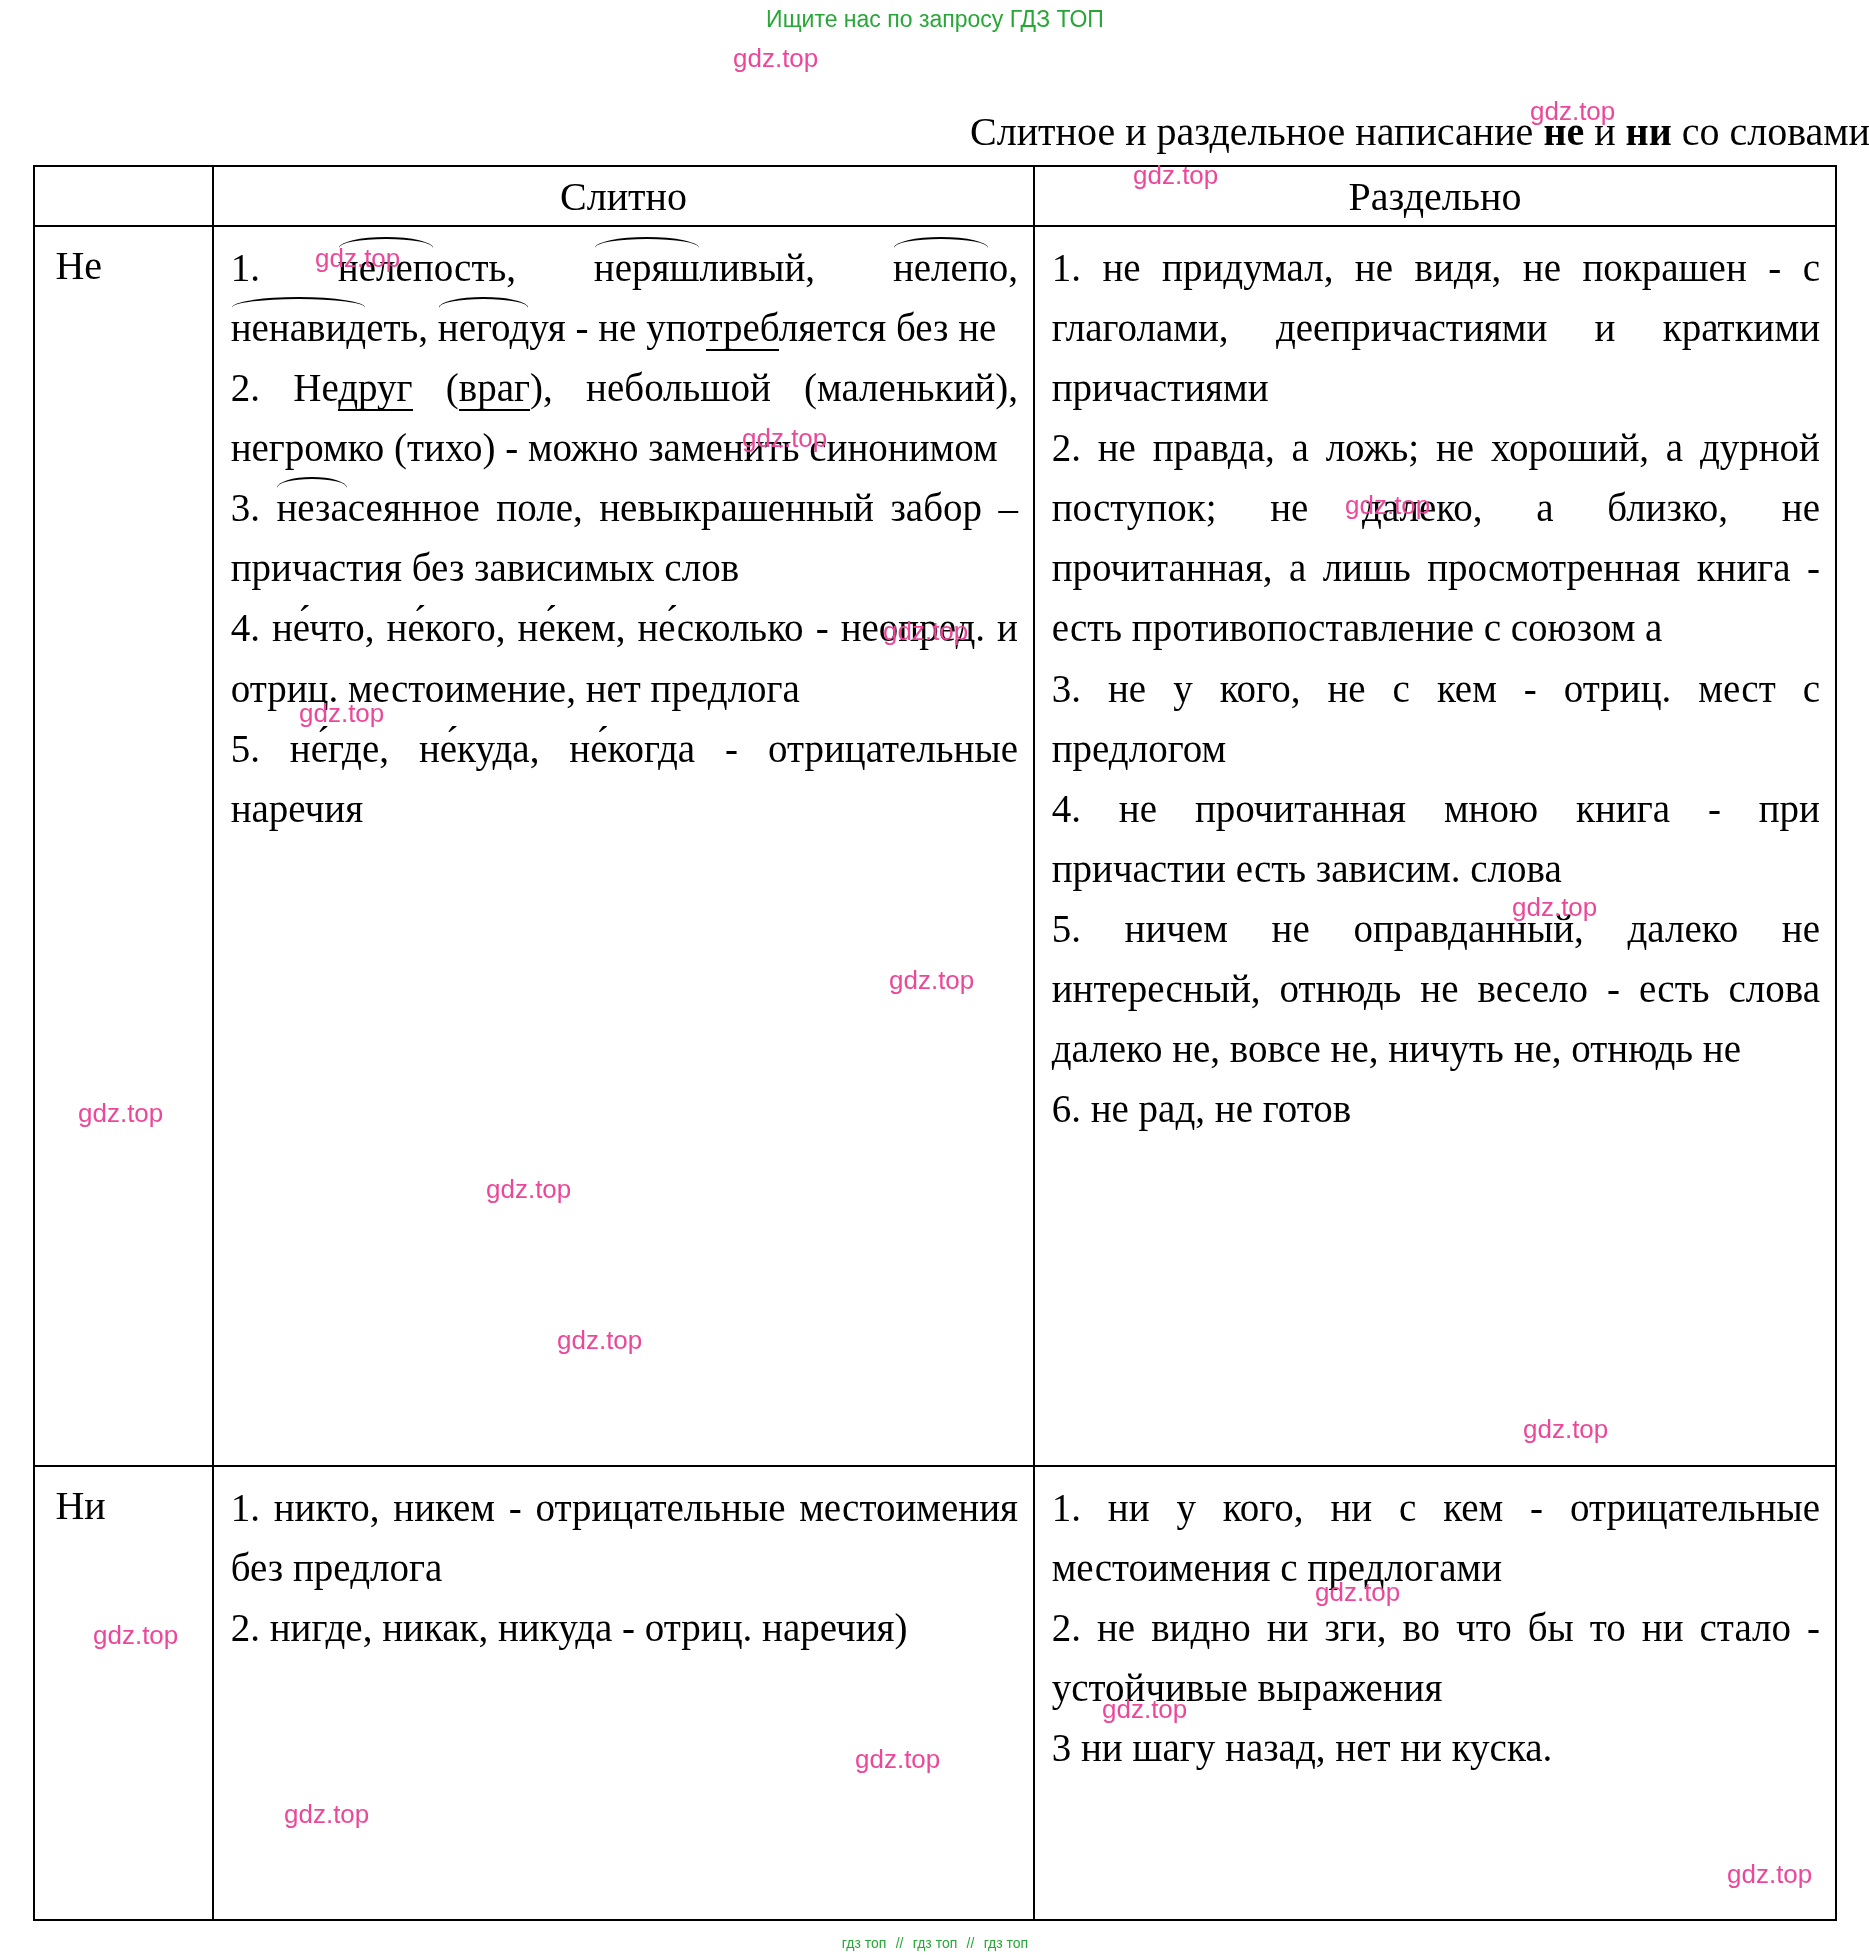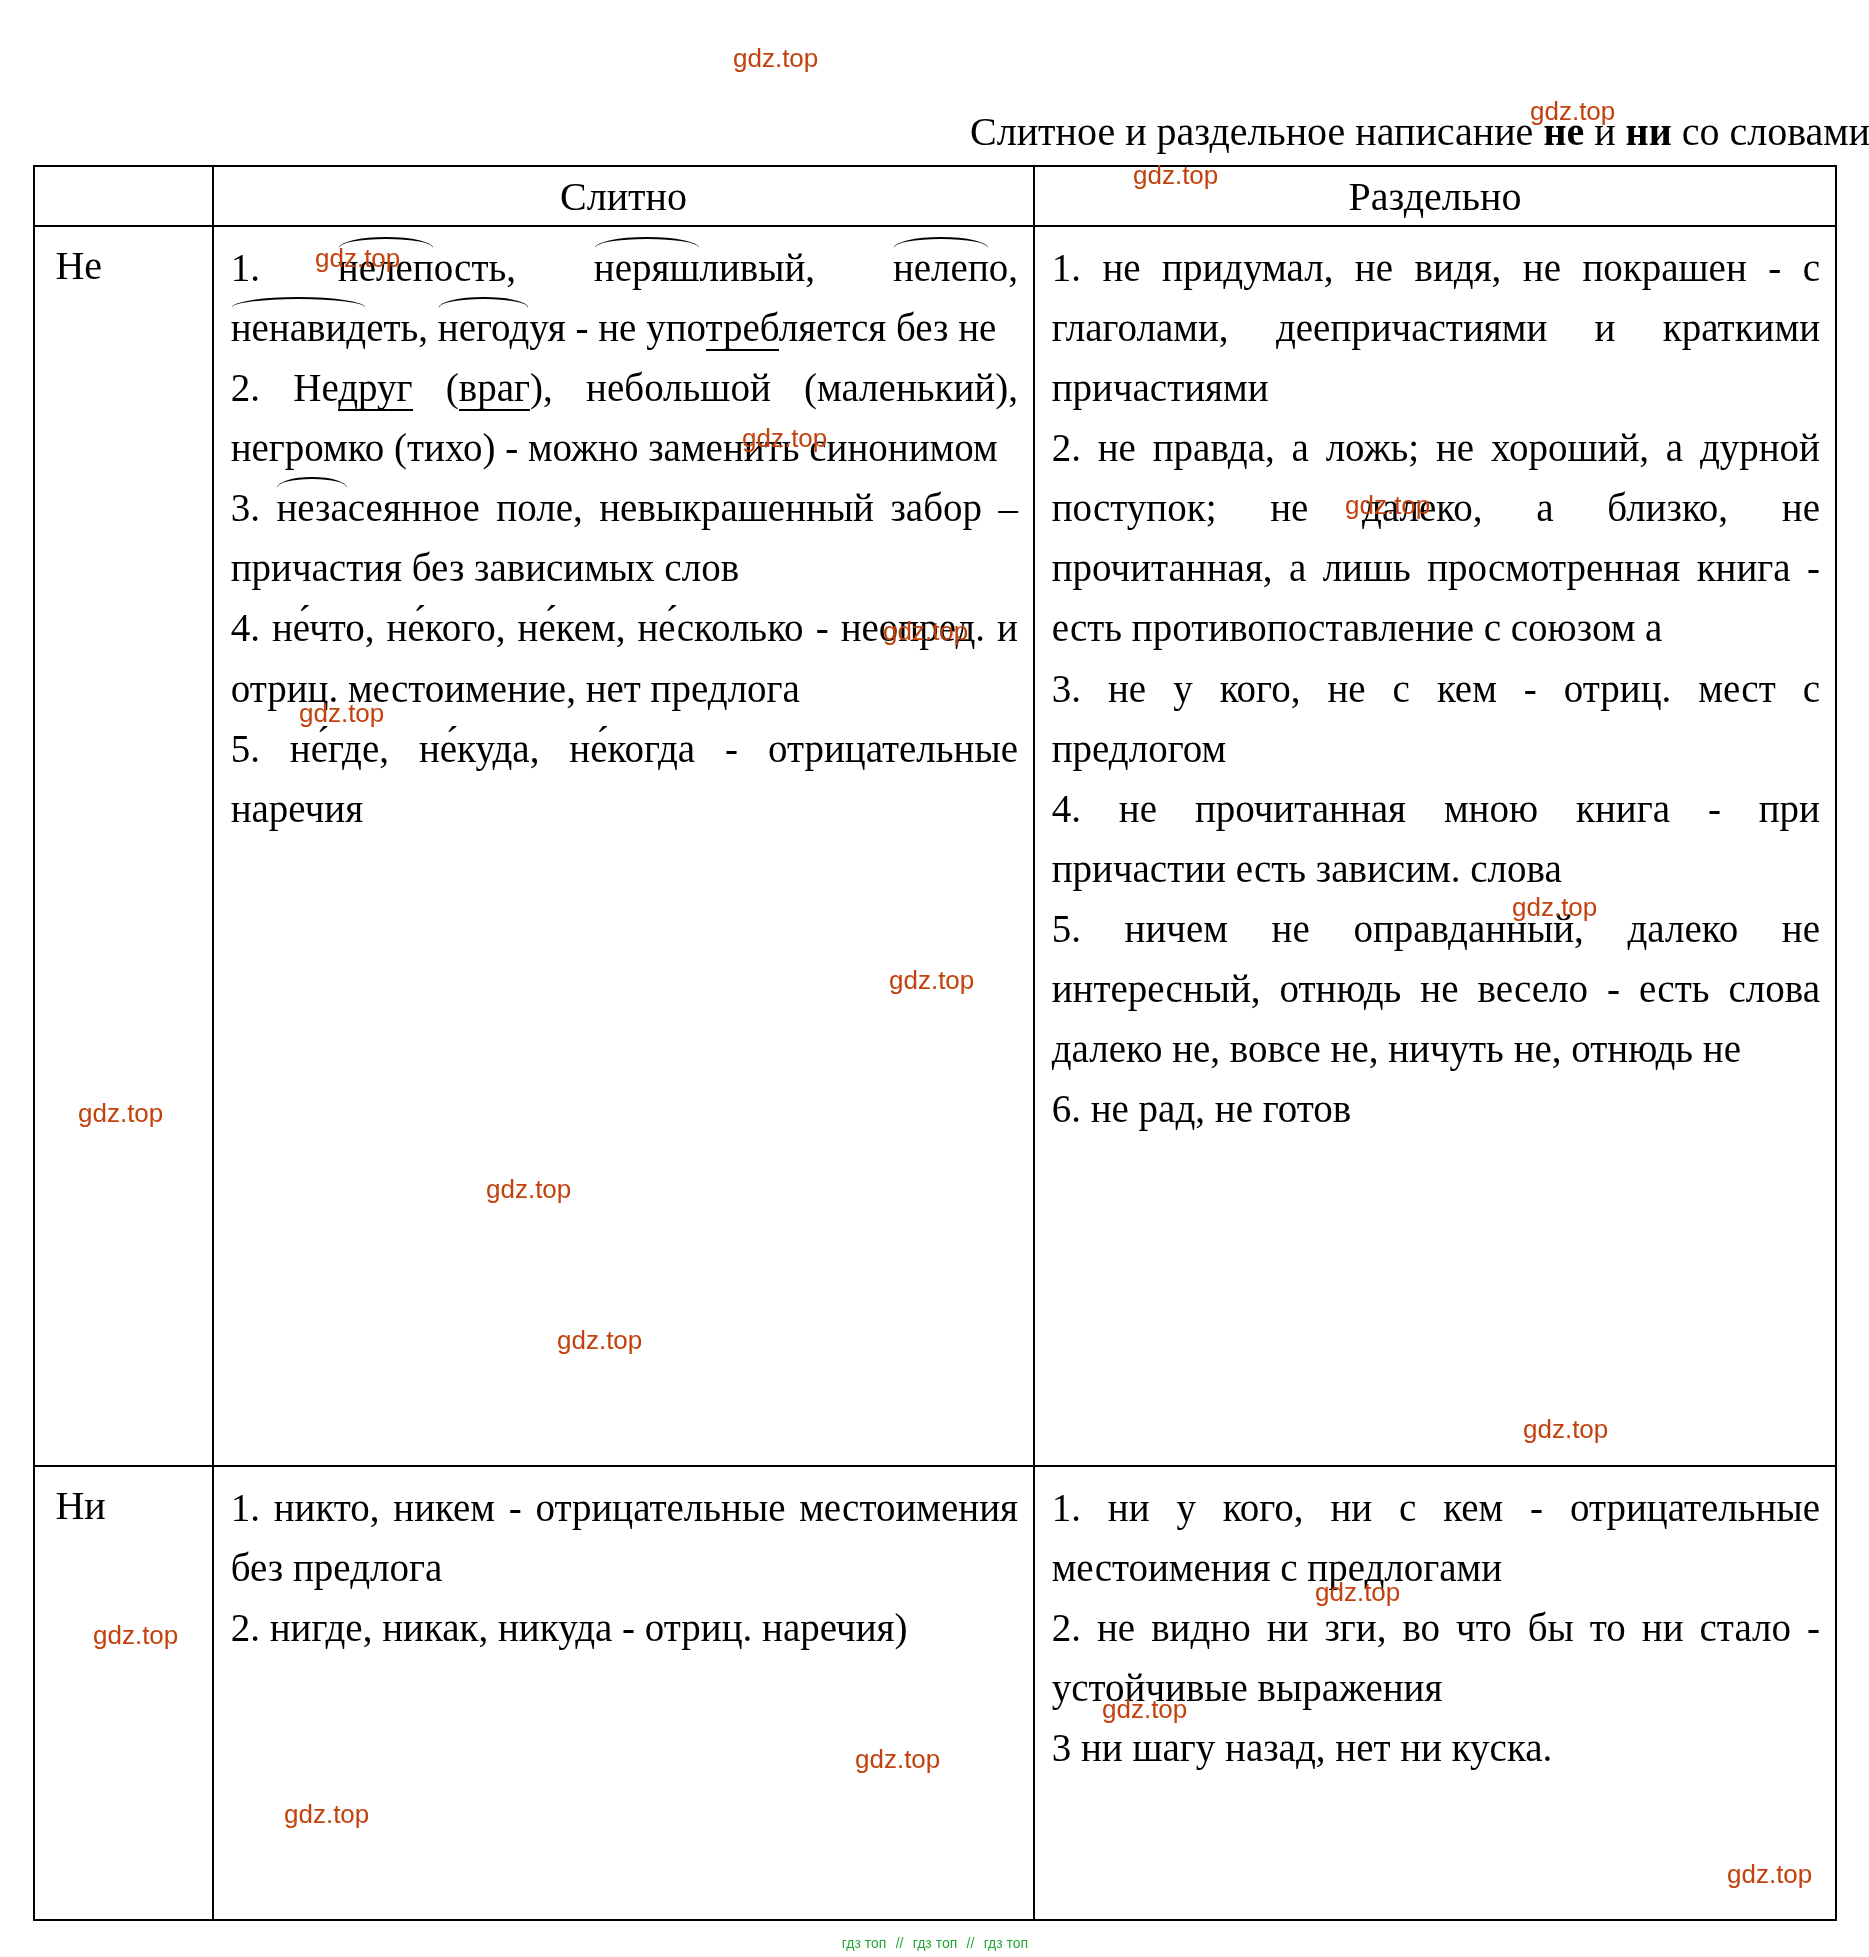--- a/index.html
+++ b/index.html
@@ -43,36 +43,37 @@
 
   .arc { position:relative;margin-top:39px; }
   .arc::after {
     content:""; position:absolute; left:0.9px; right:0.9px; top:-0.24em; height:0.5em;
     border-top:2.8px solid #000; border-radius:50% 50% 0 0;
   }
   .und { border-bottom:2.8px solid #000; }
 
   .wm {
     position:absolute; font-family:"Liberation Sans","DejaVu Sans",sans-serif;
-    font-size:26px; color:#c2410c; white-space:nowrap;
+    font-size:26px; color:#ec4899; white-space:nowrap;
   }
 
   .footer {
     position:absolute; bottom:5.6px; left:0; width:100%;
     text-align:center; font-size:14px; color:#27a737;
     font-family:"Liberation Sans","DejaVu Sans",sans-serif;
   }
   .footer a { color:#27a737; text-decoration:none; cursor:pointer; margin:0 7.4px; }
   .footer .sep { margin:0 1.9px; }
 </style>
 </head>
 <body>
 
 <div class="page">
 
+  <div class="banner">Ищите нас по запросу ГДЗ ТОП</div>
 
 
   <div class="title"><span>Слитное и раздельное написание </span><b>не</b><span> и </span><b>ни</b><span> со словами</span></div>
 
   <table class="grid">
     <tbody>
         <tr>
       <td class="c0 th"></td>
       <td class="c1 th">Слитно</td>
       <td class="c2 th">Раздельно</td>

